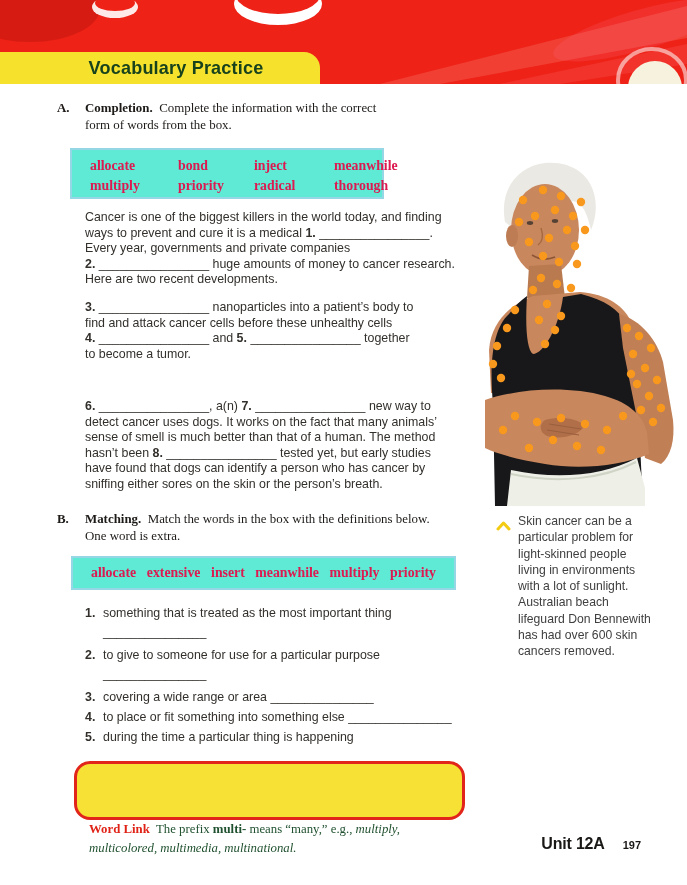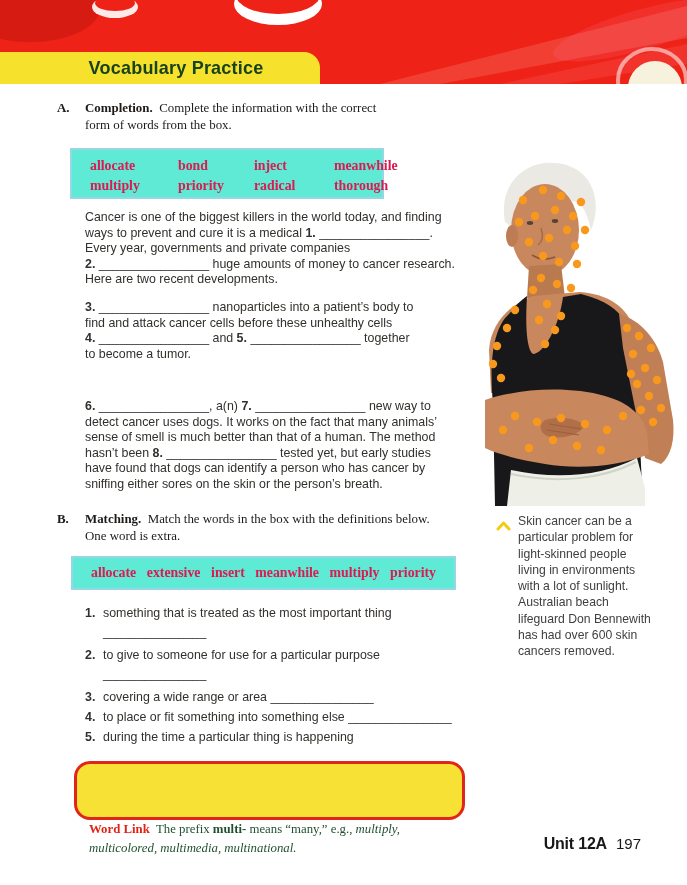--- a/index.html
+++ b/index.html
@@ -48,21 +48,21 @@
 
   
   .photo{position:absolute;left:485px;top:158px;width:202px;height:348px;}
   .caption-caret{position:absolute;left:496px;top:517px;}
   .caption{position:absolute;left:518px;top:513px;width:168px;font-size:12.2px;
            line-height:16.3px;color:#404040;white-space:pre-wrap;}
 
   
   .footer{position:absolute;left:0;top:835px;width:641px;text-align:right;color:#1a1816;}
   .footer-unit{font-weight:bold;font-size:16px;letter-spacing:-.2px;}
-  .footer-page{font-weight:normal;font-size:15px;margin-left:9px;}
+  .footer-page{font-weight:bold;font-size:11px;margin-left:18px;}
 </style>
 </head>
 <body>
 
 <div class="page">
 
   <div class="header">
     <svg width="687" height="84" viewBox="0 0 687 84">
       <rect x="0" y="0" width="687" height="84" fill="#ee2217"></rect>
       <ellipse cx="30" cy="8" rx="70" ry="34" fill="rgba(160,12,6,0.30)"></ellipse>

